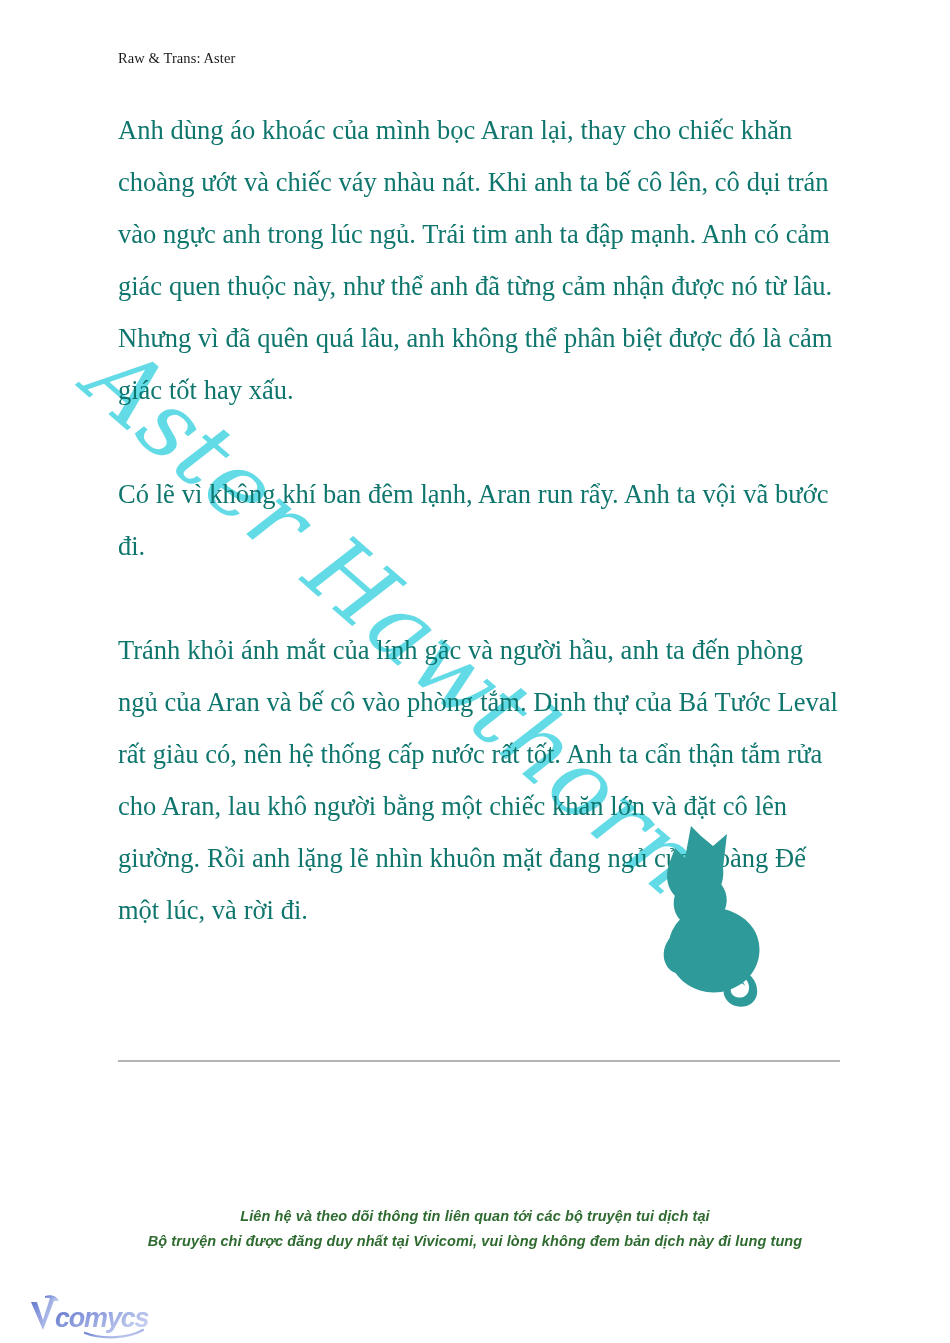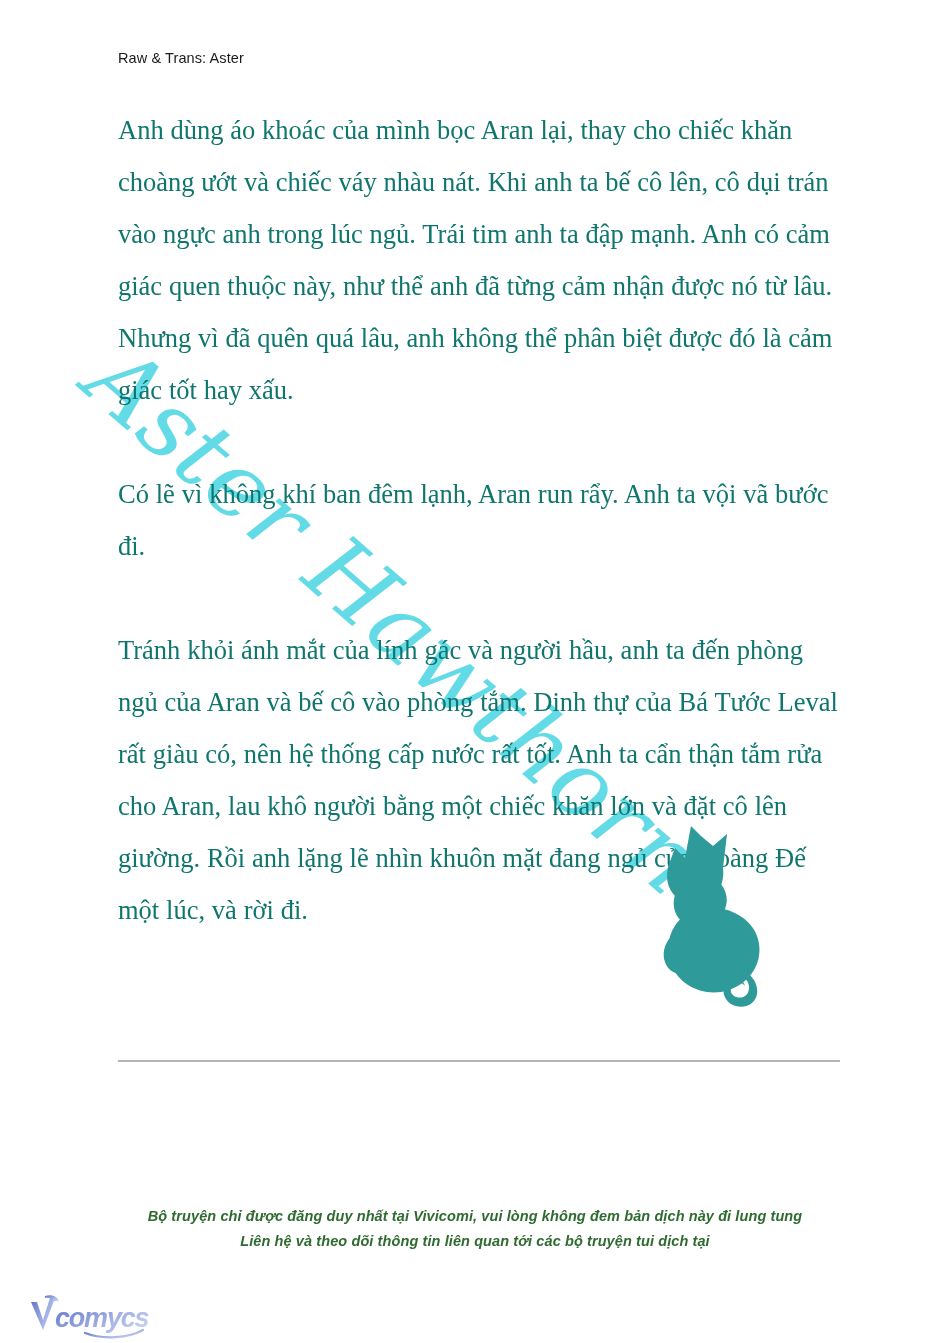--- a/index.html
+++ b/index.html
@@ -13,21 +13,21 @@
     position: relative;
     overflow: hidden;
     font-family: "Liberation Serif", "DejaVu Serif", serif;
   }
 
   
   .page-header {
     position: absolute;
     left: 118px;
     top: 50px;
-    font-family: Liberation Sans, sans-serif;
+    font-family: Liberation Serif, serif;
     font-size: 14.5px;
     color: #1a1a1a;
     letter-spacing: 0.1px;
     white-space: nowrap;
   }
 
   
   .article {
     position: absolute;
     left: 118px;
@@ -161,22 +161,22 @@
                C78 158 88 160 90 168 C86 162 78 164 76 170
                C74 178 84 182 90 178 C96 174 96 162 86 158
                C80 156 74 156 70 158 Z"></path>
     </g>
   </svg>
 </div>
 
 <hr class="divider">
 
 <div class="footer-credit">
+  <div class="footer-line">Liên hệ và theo dõi thông tin liên quan tới các bộ truyện tui dịch tại</div>
   <div class="footer-line">Bộ truyện chỉ được đăng duy nhất tại Vivicomi, vui lòng không đem bản dịch này đi lung tung</div>
-  <div class="footer-line">Liên hệ và theo dõi thông tin liên quan tới các bộ truyện tui dịch tại</div>
 </div>
 
 <div class="brand-logo">
   <svg viewBox="0 0 150 48" xmlns="http://www.w3.org/2000/svg" aria-hidden="true">
     <defs>
       <linearGradient id="brandGrad" x1="0" y1="0" x2="1" y2="0.6">
         <stop offset="0%" stop-color="#5f73c9"></stop>
         <stop offset="45%" stop-color="#8b9bdd"></stop>
         <stop offset="100%" stop-color="#c2cdee"></stop>
       </linearGradient>

